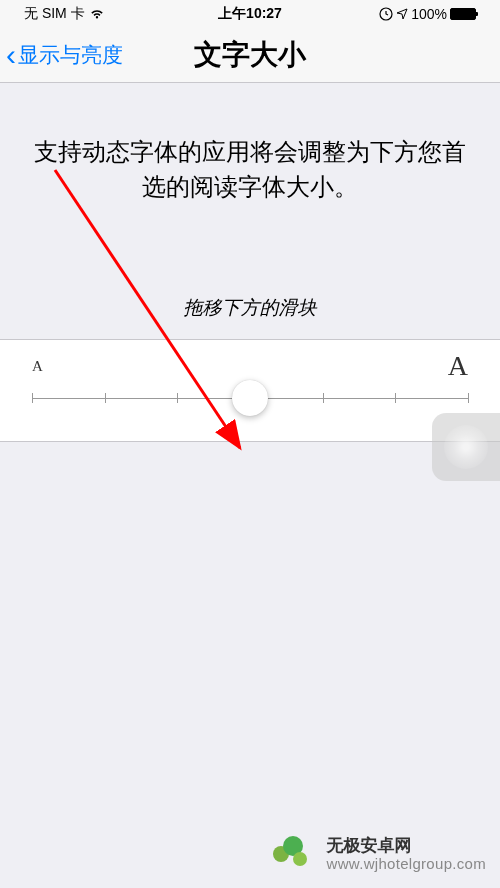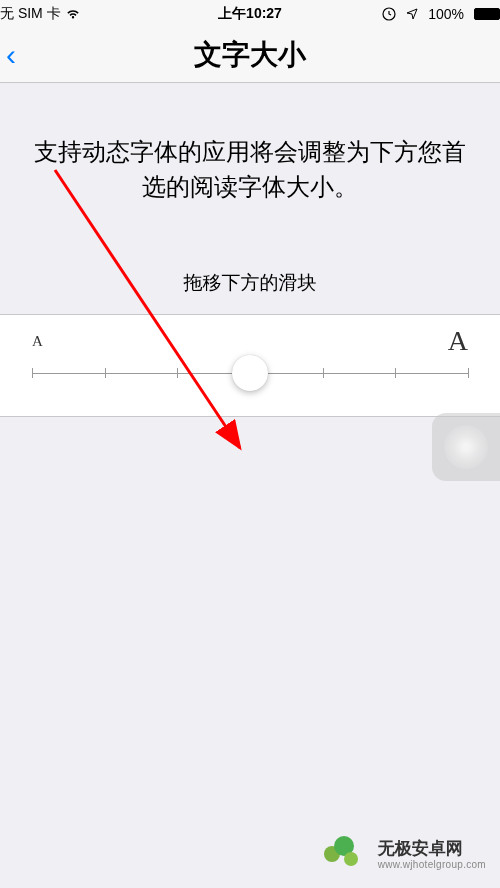--- a/index.html
+++ b/index.html
@@ -14,40 +14,40 @@
       font-family: -apple-system, "Helvetica Neue", sans-serif;
       position: relative;
       overflow: hidden;
     }
     .status-bar {
       height: 28px;
       background: #f7f7f7;
       display: flex;
       align-items: center;
       justify-content: space-between;
-      padding: 0 0;
+      padding: 0 24px;
       font-size: 14px;
       font-weight: 500;
       color: #000;
     }
     .status-left {
       display: flex;
       align-items: center;
       gap: 4px;
     }
     .status-center {
       position: absolute;
       left: 50%;
       transform: translateX(-50%);
       font-weight: 600;
     }
     .status-right {
       display: flex;
       align-items: center;
-      gap: 10px;
+      gap: 3px;
     }
     .battery-icon {
       width: 26px;
       height: 12px;
       border: 1px solid #000;
       border-radius: 2px;
       position: relative;
       background: #000;
     }
     .battery-icon::after {
@@ -94,22 +94,23 @@
       padding: 52px 24px 0;
       text-align: center;
       font-size: 24px;
       color: #000;
       line-height: 1.45;
     }
     .slider-label {
       text-align: center;
       font-size: 19px;
       color: #000;
-      margin-top: 65px;
+      margin-top: 90px;
       margin-bottom: 18px;
+      font-style: italic;
     }
     .slider-container {
       background: #fff;
       border-top: 1px solid #c8c7cc;
       border-bottom: 1px solid #c8c7cc;
       padding: 18px 32px 28px;
       position: relative;
     }
     .slider-labels {
       display: flex;
@@ -204,21 +205,21 @@
       display: flex;
       flex-direction: column;
       line-height: 1.1;
     }
     .wm-title {
       font-size: 17px;
       font-weight: bold;
       color: #333;
     }
     .wm-url {
-      font-size: 10px;
+      font-size: 15px;
       color: #888;
       letter-spacing: 0.3px;
     }
   </style>
 </head>
 <body>
 
 <div class="status-bar">
   <div class="status-left">
     <span>无 SIM 卡</span>
@@ -236,20 +237,21 @@
         <path d="M1 5l10-4-4 10-1-5-5-1z" fill="none" stroke="#000" stroke-width="1"></path>
       </svg>
     <span>100%</span>
     <span class="battery-icon"></span>
   </div>
 </div>
 
 <div class="nav-bar">
   <div class="back-button">
     <span class="back-chevron">‹</span>
+    <span>显示与亮度</span>
   </div>
   <div class="nav-title">文字大小</div>
 </div>
 
 <div class="description">支持动态字体的应用将会调整为下方您首选的阅读字体大小。</div>
 
 <div class="slider-label">拖移下方的滑块</div>
 
 <div class="slider-container">
   <div class="slider-labels">

